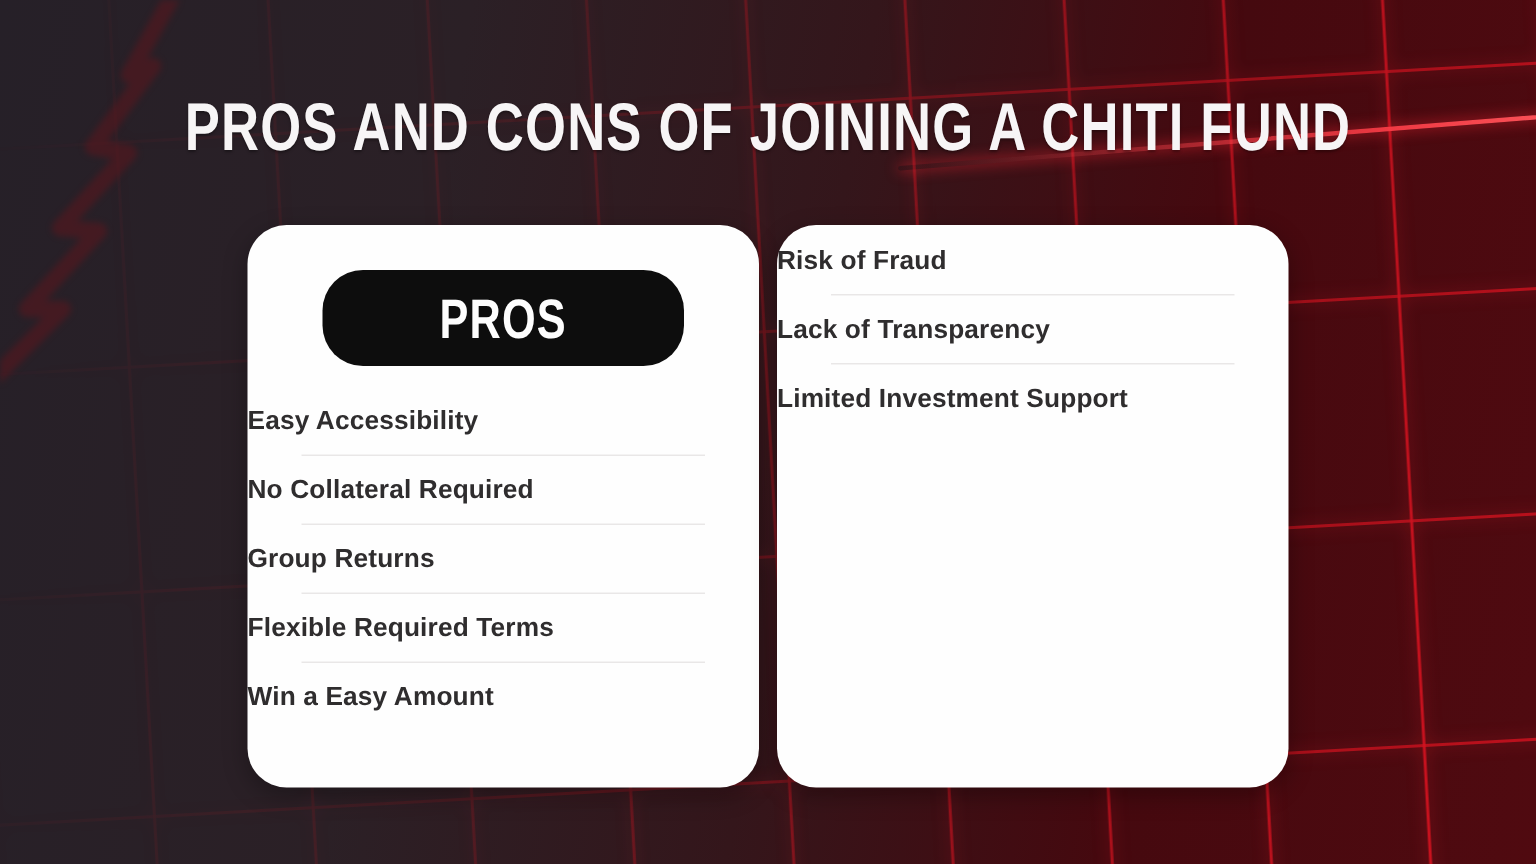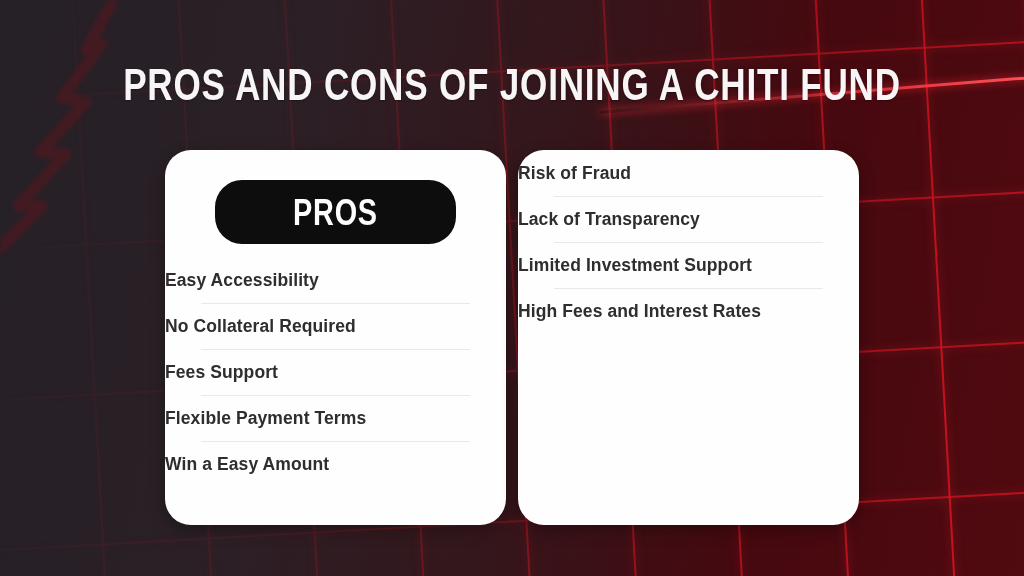--- a/index.html
+++ b/index.html
@@ -92,41 +92,38 @@
       <span class="pill-label">PROS</span>
     </div>
     <div class="item-list">
         <div class="row">
         <span class="item-text">Easy Accessibility</span>
       </div>
         <div class="row">
         <span class="item-text">No Collateral Required</span>
       </div>
         <div class="row">
-        <span class="item-text">Fees Support</span>
+        <span class="item-text">Group Returns</span>
       </div>
         <div class="row">
-        <span class="item-text">Flexible Payment Terms</span>
+        <span class="item-text">Flexible Required Terms</span>
       </div>
         <div class="row">
         <span class="item-text">Win a Easy Amount</span>
       </div>
       </div>
   </div>
 
   <div class="card">
     <div class="item-list">
         <div class="row">
         <span class="item-text">Risk of Fraud</span>
       </div>
         <div class="row">
         <span class="item-text">Lack of Transparency</span>
       </div>
         <div class="row">
         <span class="item-text">Limited Investment Support</span>
       </div>
-        <div class="row">
-        <span class="item-text">High Fees and Interest Rates</span>
-      </div>
       </div>
   </div>
 
 </div>
 
 </body></html>

